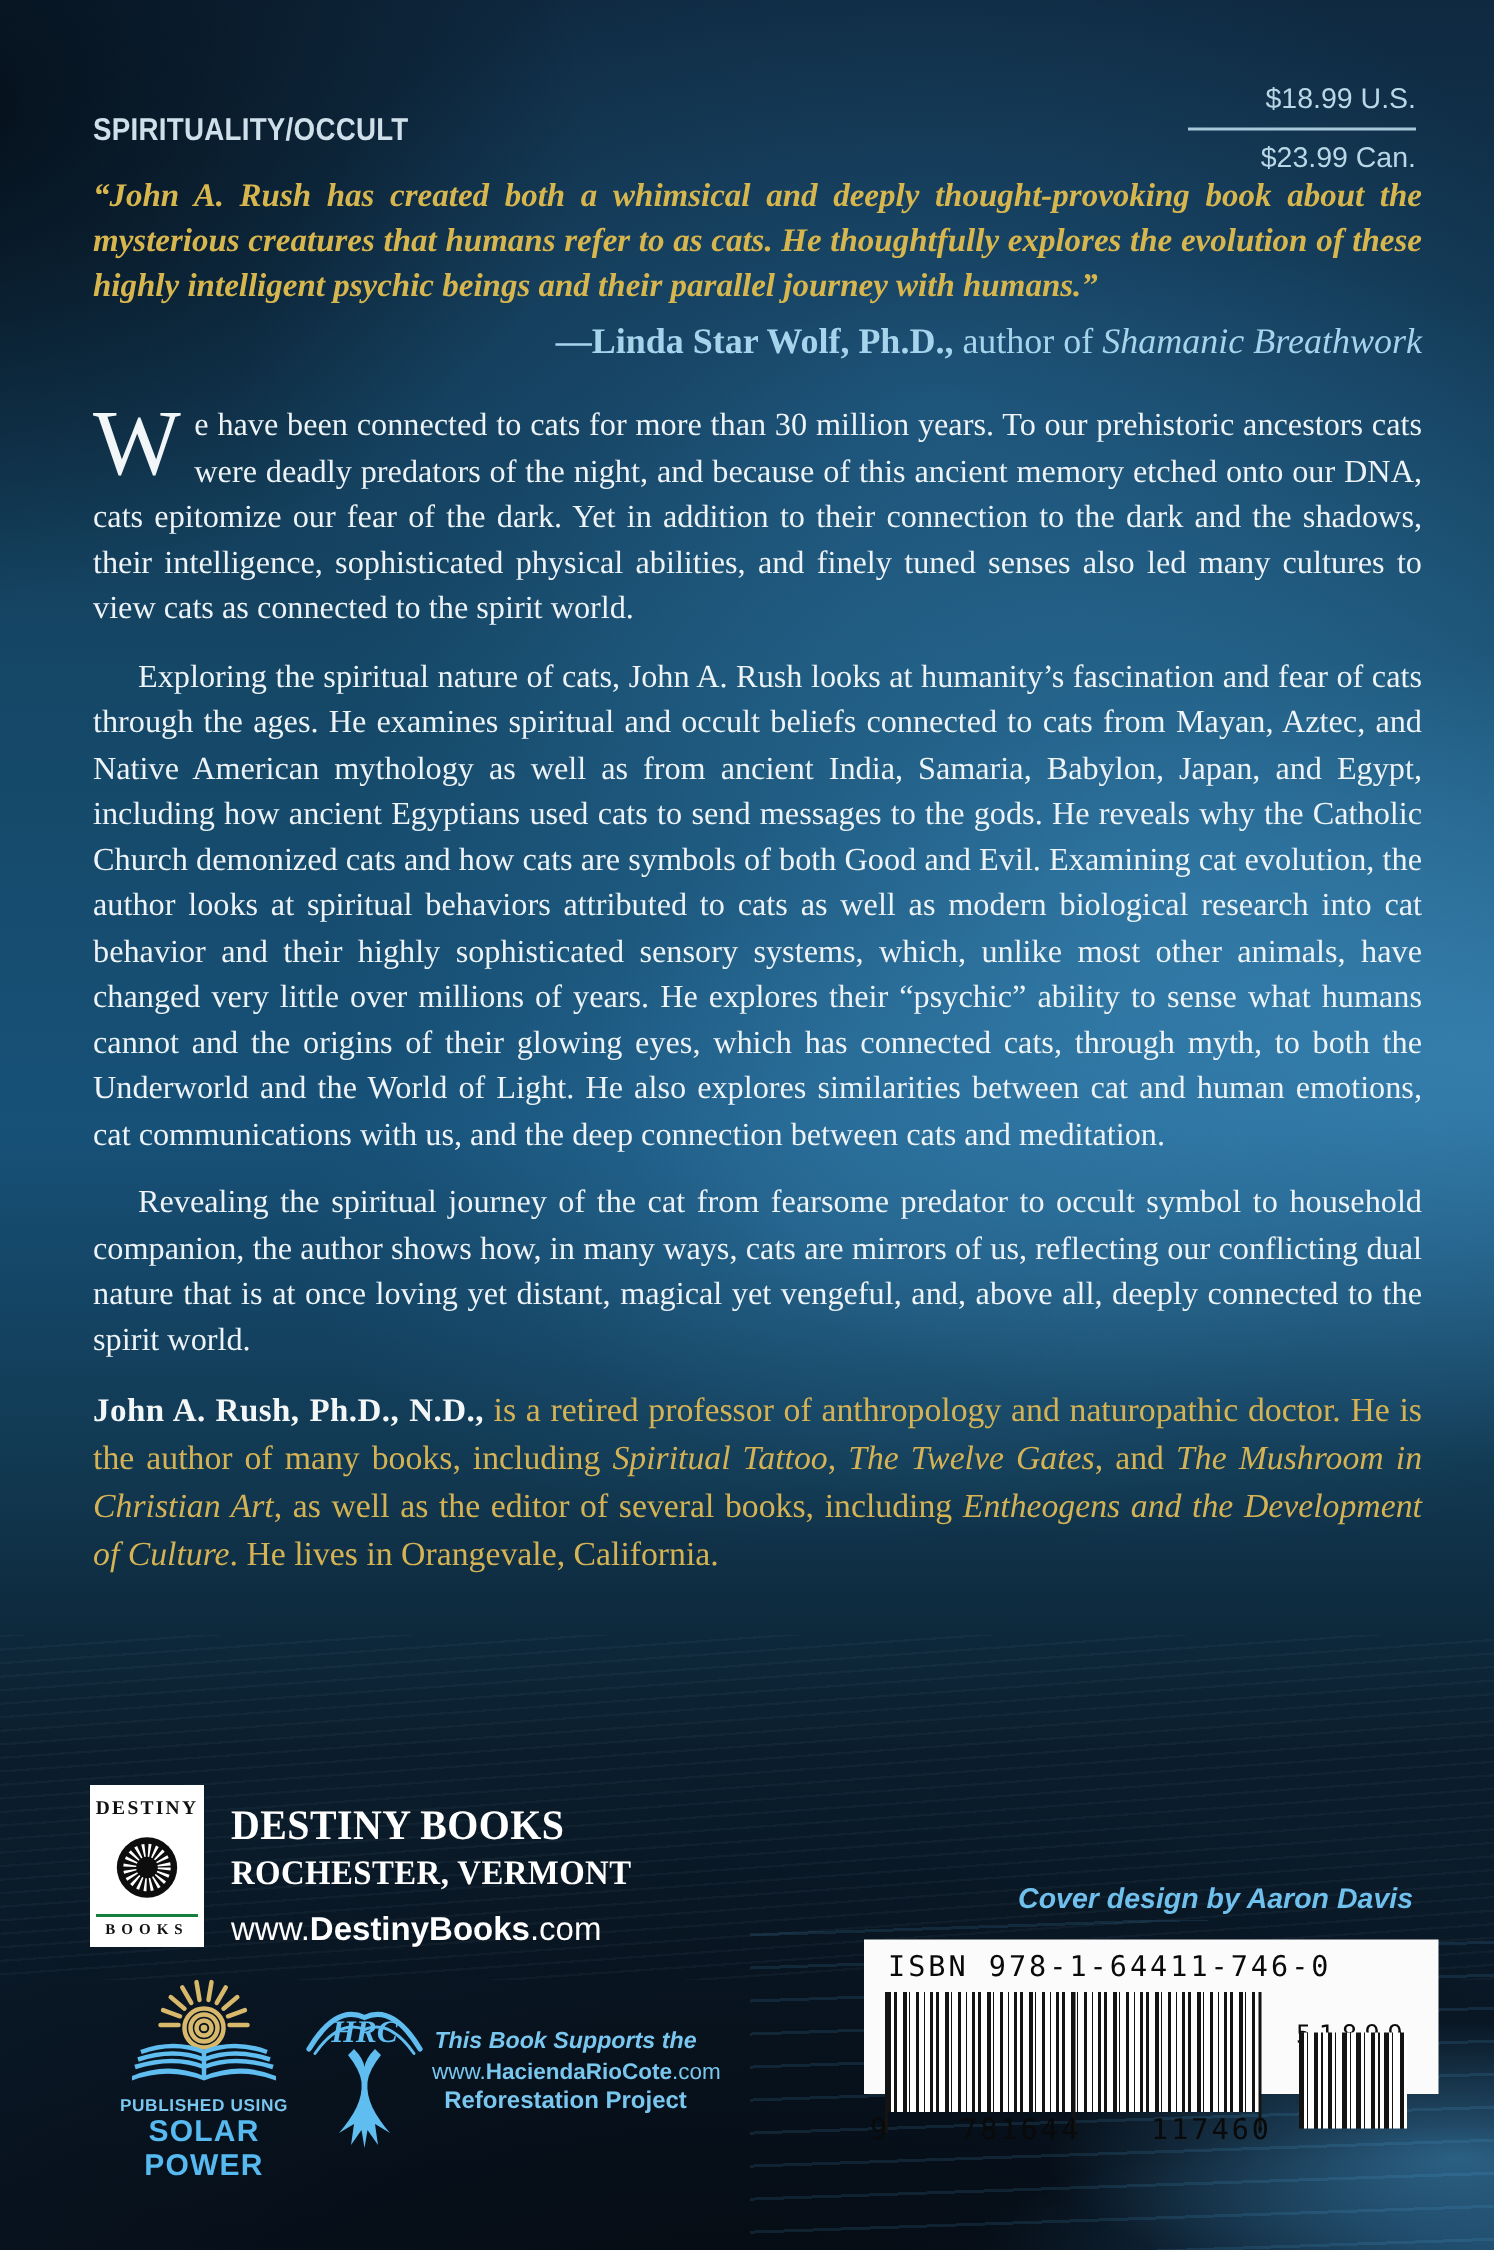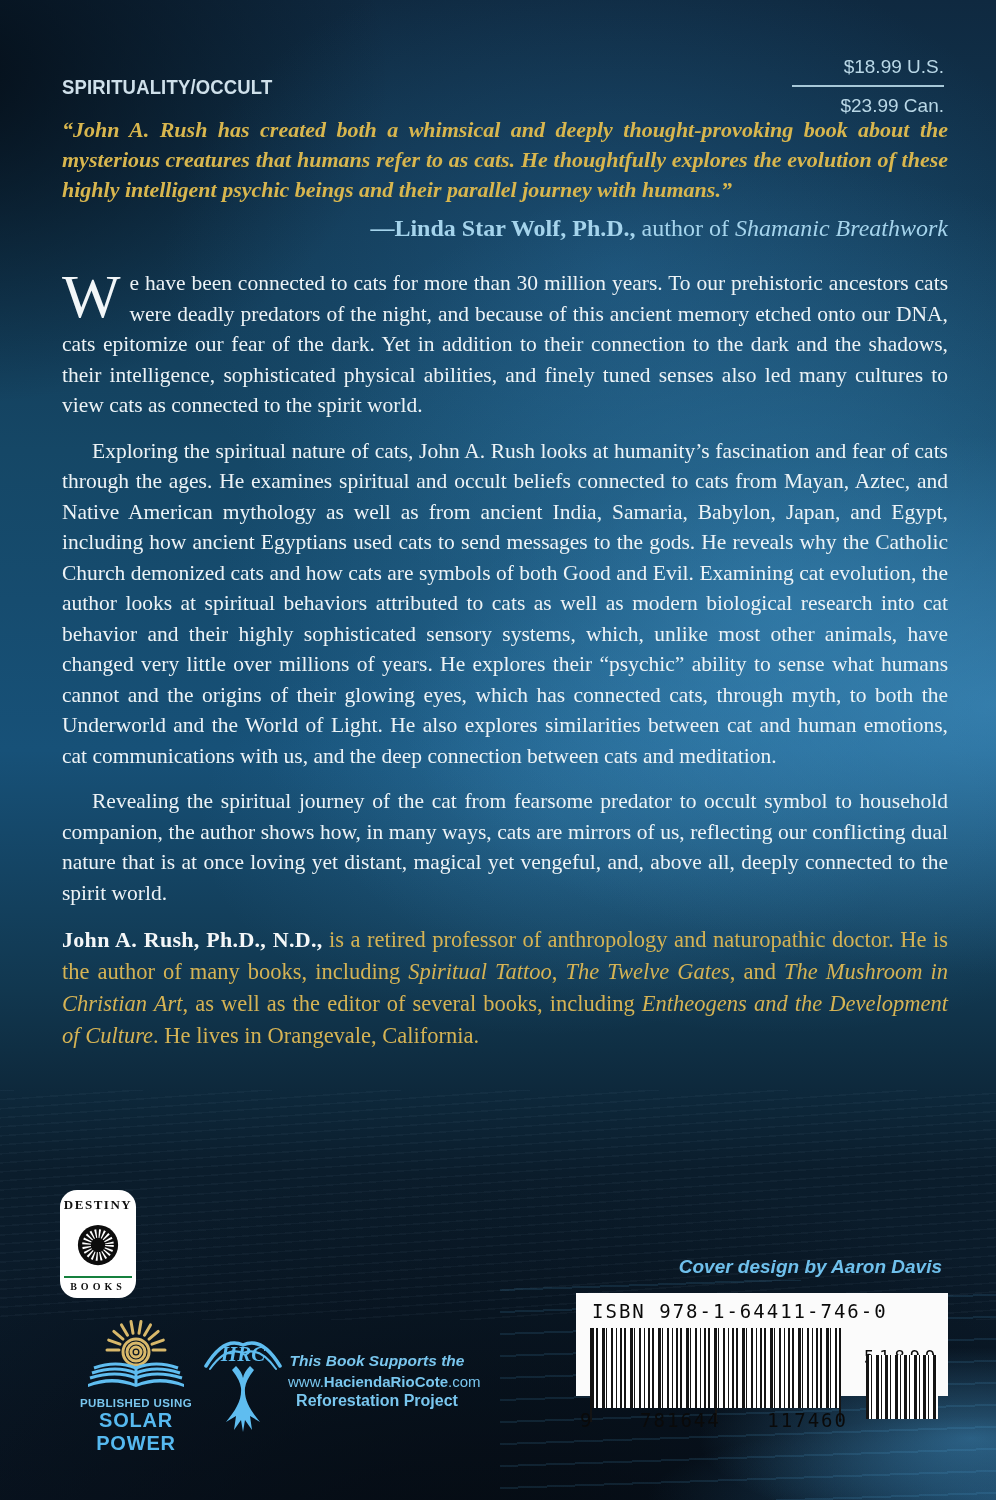--- a/index.html
+++ b/index.html
@@ -36,42 +36,42 @@
   .attribution .work{font-style:italic;}
   .body-copy p{margin:0 0 15px;color:#edf3f6;font:400 21.5px/30.5px "Liberation Serif",serif;text-align:justify;}
   .indent{text-indent:30px;}
   .dropcap{float:left;font-size:62px;line-height:50px;padding:3px 9px 0 0;color:#f2f6f8;}
   .bio{margin-top:16px !important;color:#d5b354 !important;font:400 22.5px/32px "Liberation Serif",serif !important;}
   .bio .name{font-weight:700;color:#f4f7f8;font-size:22px;letter-spacing:.3px;}
   .bio .italic{font-style:italic;}
   
   .publisher{position:absolute;left:60px;top:1190px;display:flex;}
   .destiny-box{width:76px;height:108px;background:#fff;color:#111;box-sizing:border-box;
-    display:flex;flex-direction:column;align-items:center;justify-content:space-between;padding:7px 4px 6px;border-radius:17px;}
+    display:flex;flex-direction:column;align-items:center;justify-content:space-between;padding:7px 4px 6px;}
   .destiny-top{font:700 13px "Liberation Serif",serif;letter-spacing:1.5px;}
   .destiny-bottom{font:700 10px "Liberation Serif",serif;letter-spacing:4px;border-top:2px solid #15803d;
     padding-top:3px;width:100%;text-align:center;}
   .publisher-text{margin:12px 0 0 18px;color:#fff;}
   .pub-name{font:700 28px "Liberation Serif",serif;letter-spacing:.3px;transform:scaleX(.95);transform-origin:left;}
   .pub-loc{font:600 23px "Liberation Serif",serif;letter-spacing:.3px;margin-top:2px;transform:scaleX(.95);transform-origin:left;}
   .pub-url{font:400 22px "Liberation Sans",sans-serif;margin-top:11px;}
   .pub-url b{font-weight:700;}
   .cover-credit{position:absolute;top:1256px;right:54px;font:700 italic 19px "Liberation Sans",sans-serif;color:#6fc0ec;}
   
   .solar{position:absolute;left:72px;top:1316px;width:128px;text-align:center;}
   .solar-l1{font:700 11.5px "Liberation Sans",sans-serif;letter-spacing:.4px;color:#79c6ee;margin-top:1px;}
   .solar-l2{font:800 20px "Liberation Sans",sans-serif;letter-spacing:.8px;color:#56b9f0;}
   .hrc-icon{position:absolute;left:198px;top:1330px;}
   .hrc-text{position:absolute;left:288px;top:1352px;width:178px;text-align:center;color:#79c6ee;font-family:"Liberation Sans",sans-serif;}
   .hrc-l1{font:700 italic 15.5px "Liberation Sans",sans-serif;margin-bottom:3px;}
   .hrc-l2{font:400 15px "Liberation Sans",sans-serif;margin-bottom:2px;}
   .hrc-l2 b{font-weight:700;}
   .hrc-l3{font:700 16px "Liberation Sans",sans-serif;}
   
-  .barcode-box{position:absolute;left:576px;top:1293px;width:372px;height:103px;background:#fbfbfb;}
+  .barcode-box{position:absolute;left:576px;top:1293px;width:372px;height:103px;background:#fbfbfb;padding-left:11px;}
   .isbn{position:absolute;left:16px;top:7px;font:400 19px "DejaVu Sans Mono",monospace;letter-spacing:2px;color:#0a0a0a;}
   .bars-main{position:absolute;left:16px;top:35px;width:248px;height:80px;
     background:repeating-linear-gradient(90deg,
       #141414 0 2px,#fff 2px 4px,#141414 4px 6px,#fff 6px 10px,#141414 10px 13px,#fff 13px 14px,
       #141414 14px 15px,#fff 15px 19px,#141414 19px 21px,#fff 21px 24px,#141414 24px 25px,#fff 25px 28px);}
   .guard{position:absolute;top:35px;width:2px;height:94px;background:#141414;}
   .g1{left:14px;} .g2{left:139px;} .g3{left:263px;}
   .digits-main{position:absolute;left:4px;top:116px;width:268px;display:flex;justify-content:space-between;
     font:400 19px "DejaVu Sans Mono",monospace;color:#0a0a0a;}
   .digits-main span{letter-spacing:2px;}
@@ -111,20 +111,25 @@
 
   <div class="publisher">
     <div class="destiny-box">
       <div class="destiny-top">DESTINY</div>
       <svg width="46" height="46" viewBox="0 0 48 48">
         <circle cx="24" cy="24" r="21" fill="#0d0d0d"></circle>
         <circle cx="24" cy="24" r="12" fill="none" stroke="#ffffff" stroke-width="9" stroke-dasharray="1.6 2.2"></circle>
         <circle cx="24" cy="24" r="7" fill="#0d0d0d"></circle>
       </svg>
       <div class="destiny-bottom">BOOKS</div>
+    </div>
+    <div class="publisher-text">
+      <div class="pub-name">DESTINY BOOKS</div>
+      <div class="pub-loc">ROCHESTER, VERMONT</div>
+      <div class="pub-url"><span>www.</span><b>DestinyBooks</b><span>.com</span></div>
     </div>
   </div>
 
   <div class="cover-credit">Cover design by Aaron Davis</div>
 
   <div class="solar">
     <svg width="116" height="76" viewBox="0 0 116 76">
       <g stroke="#d8b86a" stroke-width="3" stroke-linecap="round" fill="none">
         <line x1="41" y1="34" x2="29" y2="34"></line>
           <line x1="42" y1="28.2" x2="30.7" y2="24.1"></line>

